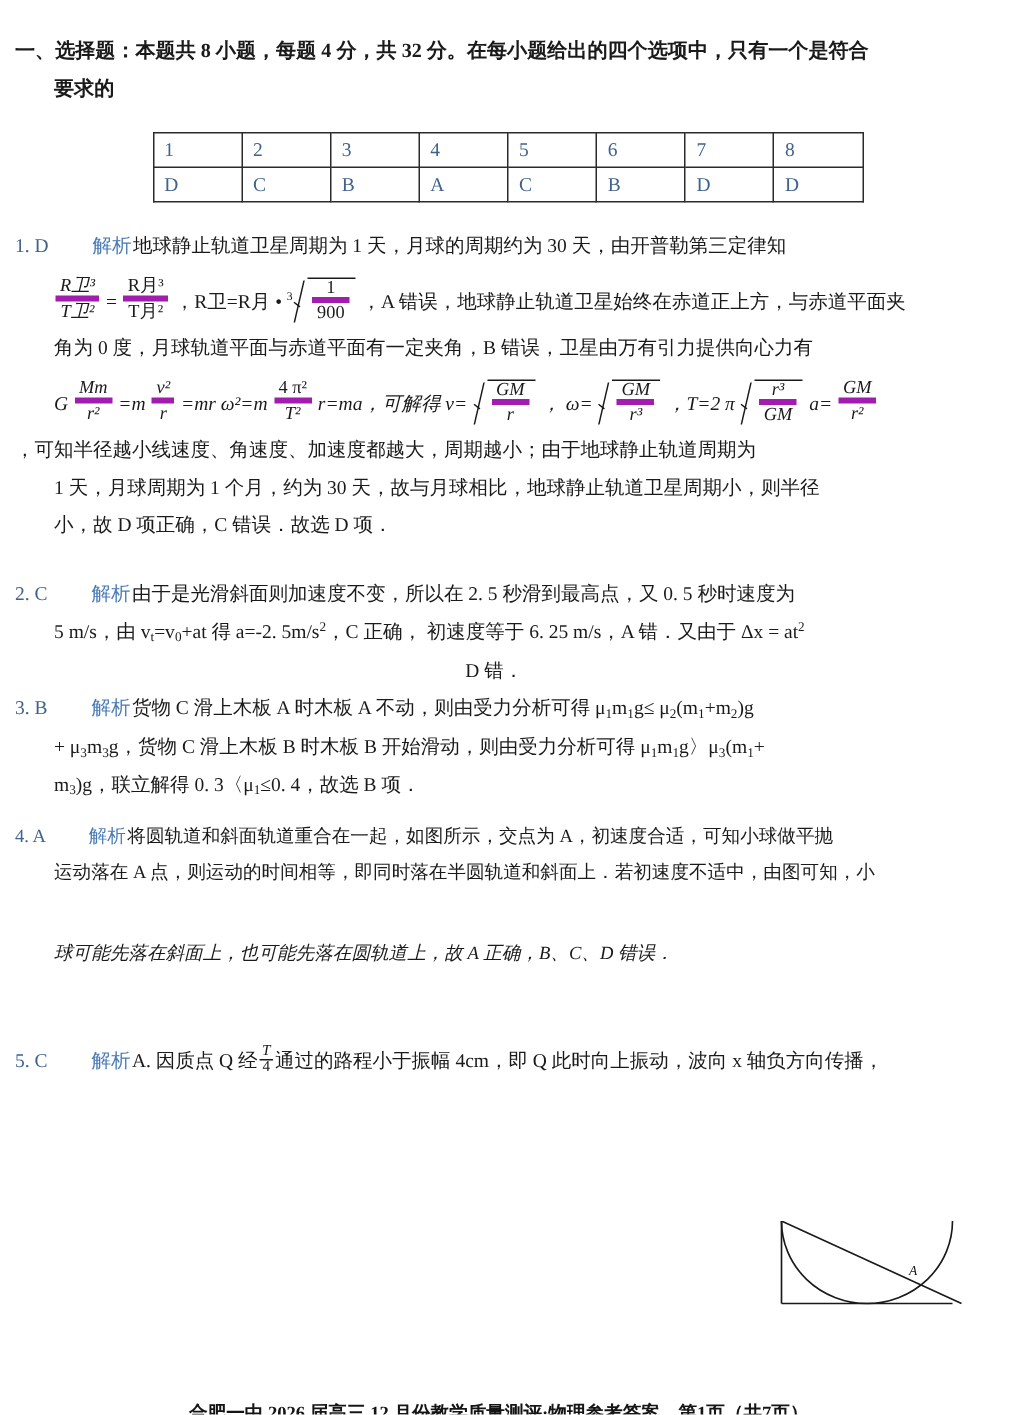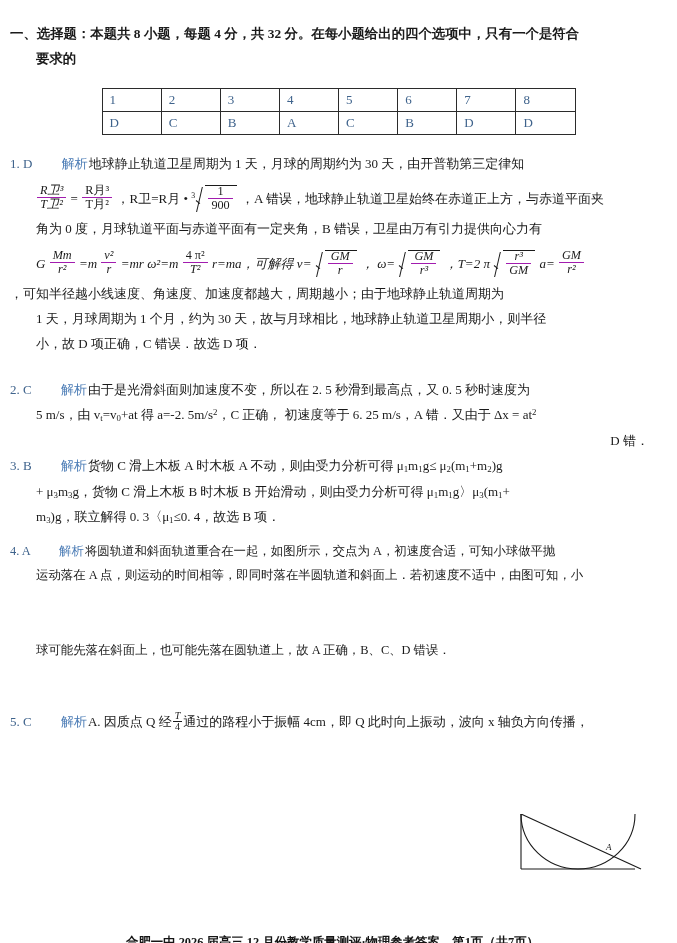--- a/index.html
+++ b/index.html
@@ -85,38 +85,38 @@
   .sol-num { color: #3f638c; margin-right: 0px; }
   .sol-ans { color: #3f638c; }
   .jiexi {
     color: #4a7bb5;
     margin-left: 26px;
     margin-right: 1px;
   }
   .line { display: block; }
   .line.ind { text-indent: 0; margin-left: 26px; }
   .line.ind0 { margin-left: 0; }
-  .line.right { text-align: right; margin-right: 18px; }
+  .line.right { text-align: center; margin-right: 18px; }
 
   
   .mi { font-family: "Liberation Serif", serif; font-style: italic; }
   .mu { font-family: "Liberation Serif", serif; font-style: normal; }
   .sub { font-size: 0.68em; vertical-align: -0.28em; }
   .sup { font-size: 0.68em; vertical-align: 0.5em; }
 
   .frac {
     display: inline-block;
     vertical-align: middle;
     text-align: center;
     line-height: 1.05;
     margin: 0 1px;
     position: relative;
     top: -0.15em;
   }
-  .frac .num { display: block; padding: 0 3px; border-bottom: 1px solid #a21caf; font-size: 0.94em;}
+  .frac .num { display: block; padding: 0 3px; border-bottom: 4px solid #a21caf; font-size: 0.94em;}
   .frac .den { display: block; padding: 0 3px; font-size: 0.94em;}
 
   .frac-sm {
     display: inline-block;
     vertical-align: middle;
     text-align: center;
     line-height: 1.0;
     font-size: 0.78em;
     margin: 0 1px;
     position: relative;
@@ -336,21 +336,21 @@
     <span class="line ind">
       <span>m</span><span class="sub">3</span><span>)g，联立解得 0. 3〈μ</span><span class="sub">1</span><span>≤0. 4，故选 B 项．</span>
     </span>
   </div>
 
   <div class="sol" style="margin-top:10px; font-size:12.4px; line-height:1.9;">
     <span class="sol-num">4.</span>
     <span class="sol-ans">A</span>
     <span class="jiexi">解析</span><span>将圆轨道和斜面轨道重合在一起，如图所示，交点为 A，初速度合适，可知小球做平抛</span>
     <span class="line ind">运动落在 A 点，则运动的时间相等，即同时落在半圆轨道和斜面上．若初速度不适中，由图可知，小</span>
-    <span class="line ind" style="margin-top:52px; display:block;">球可能先落在斜面上，也可能先落在圆轨道上，故 A 正确，B、C、D 错误．</span>
+    <span class="line ind" style="margin-top:31px; display:block;font-style:italic;">球可能先落在斜面上，也可能先落在圆轨道上，故 A 正确，B、C、D 错误．</span>
 
     
     <div class="q4-figure" style="top:792px;">
       <svg width="150" height="62" viewBox="0 0 150 62" xmlns="http://www.w3.org/2000/svg">
 
         <line x1="8" y1="0" x2="8" y2="55" stroke="#1a1a1a" stroke-width="1.1"></line>
 
         <line x1="8" y1="55" x2="122" y2="55" stroke="#1a1a1a" stroke-width="1.1"></line>
 
         <path d="M 8 0 A 57 55 0 0 0 122 0" fill="none" stroke="#1a1a1a" stroke-width="1.1"></path>

